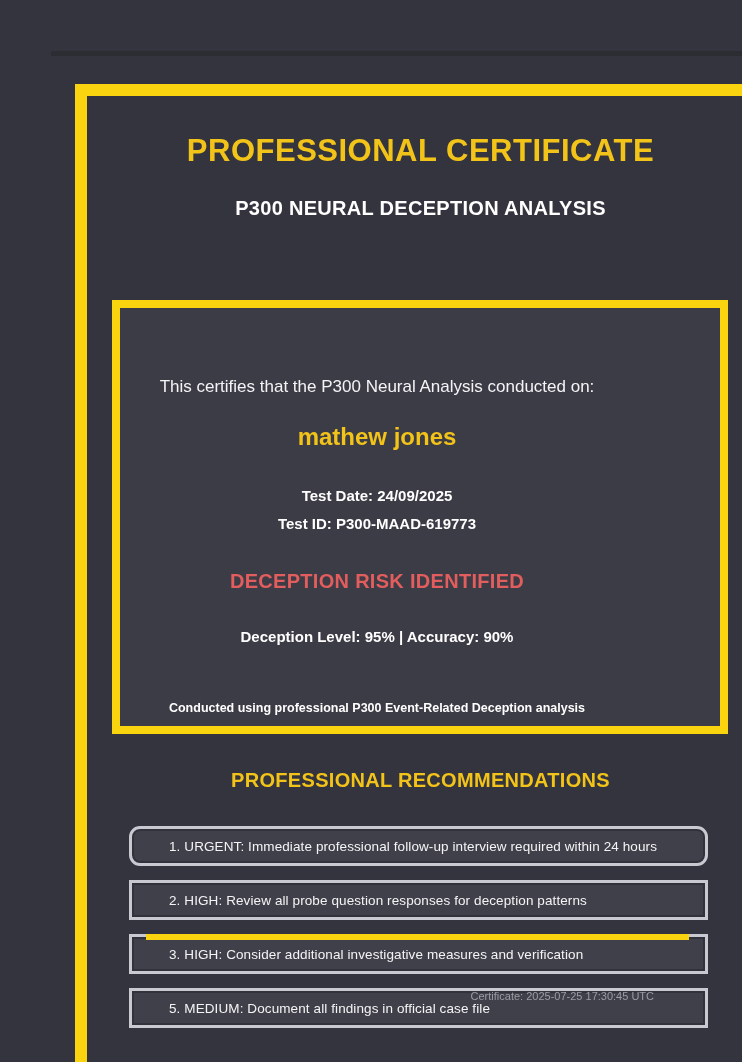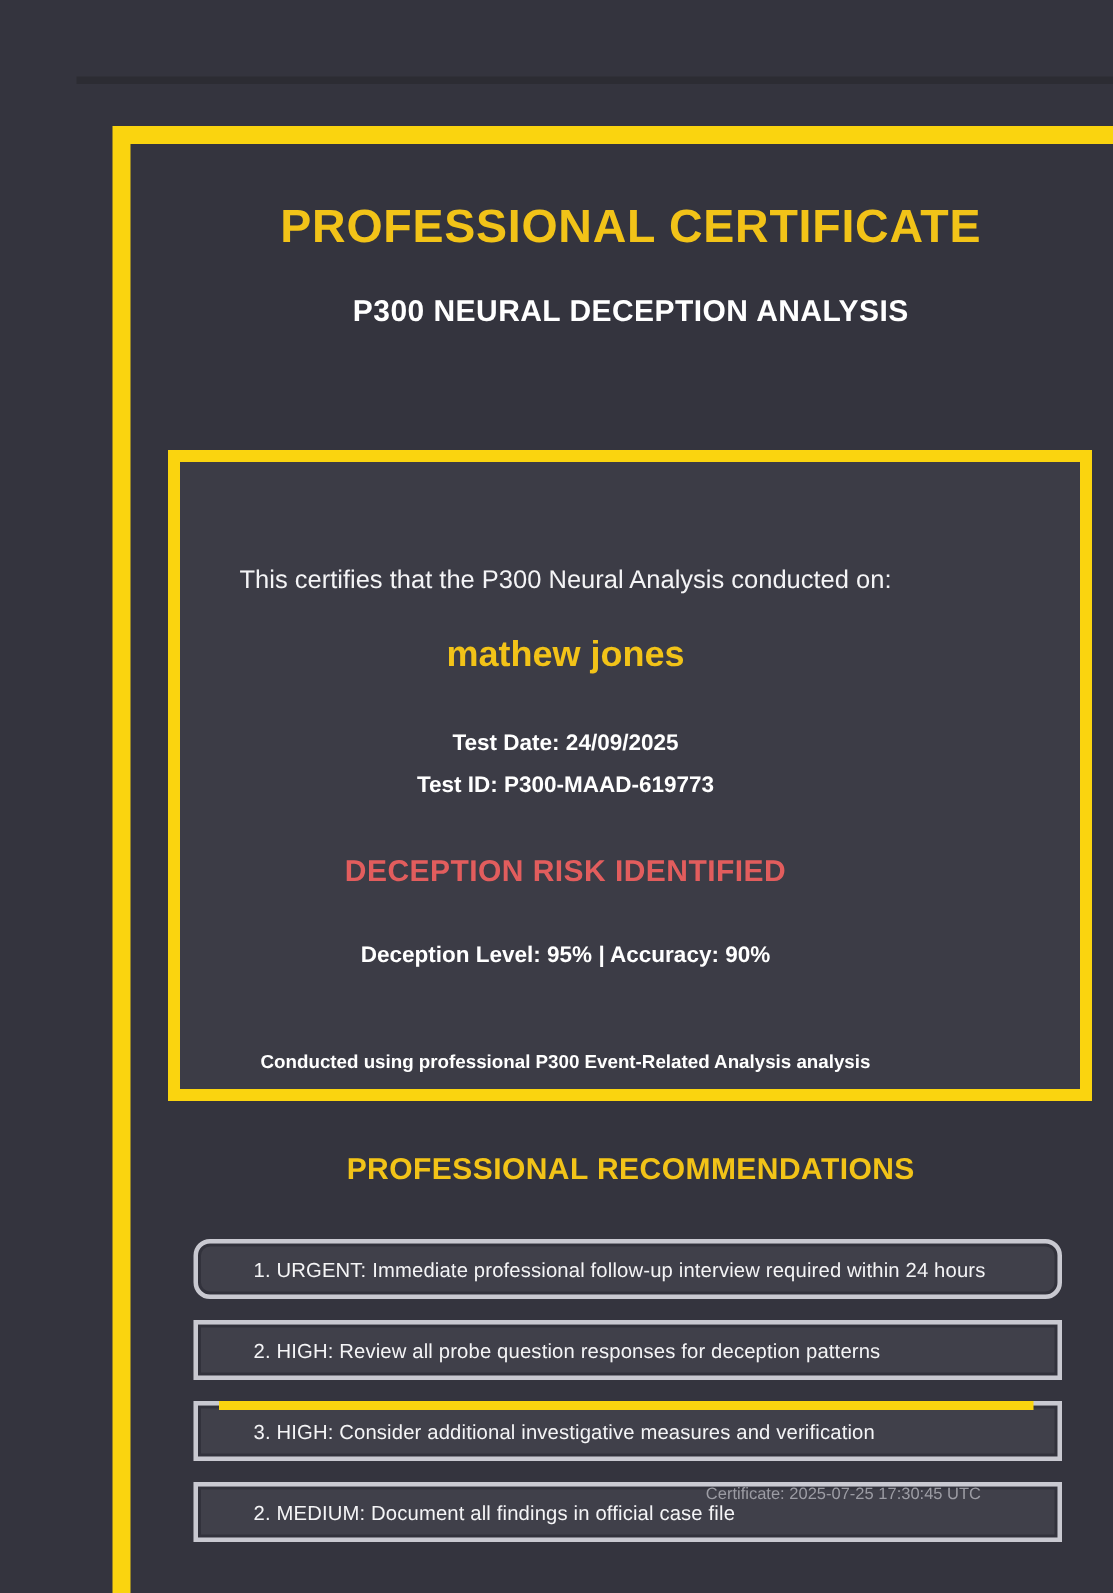--- a/index.html
+++ b/index.html
@@ -107,35 +107,35 @@
 <h1 class="centered title">PROFESSIONAL CERTIFICATE</h1>
 <h2 class="centered subtitle">P300 NEURAL DECEPTION ANALYSIS</h2>
 
 <section class="panel">
   <p class="intro">This certifies that the P300 Neural Analysis conducted on:</p>
   <p class="name">mathew jones</p>
   <p class="test-date">Test Date: 24/09/2025</p>
   <p class="test-id">Test ID: P300-MAAD-619773</p>
   <p class="result">DECEPTION RISK IDENTIFIED</p>
   <p class="metrics">Deception Level: 95% | Accuracy: 90%</p>
-  <p class="method">Conducted using professional P300 Event-Related Analysis analysis</p>
+  <p class="method">Conducted using professional P300 Event-Related Deception analysis</p>
 </section>
 
 <h3 class="centered rec-title">PROFESSIONAL RECOMMENDATIONS</h3>
 
 <div class="rec-box rec-1">
   <span>1. URGENT: Immediate professional follow-up interview required within 24 hours</span>
 </div>
 <div class="rec-box rec-2">
   <span>2. HIGH: Review all probe question responses for deception patterns</span>
 </div>
 <div class="rec-box rec-3">
   <span>3. HIGH: Consider additional investigative measures and verification</span>
 </div>
 <div class="rec-box rec-4">
-  <span>2. MEDIUM: Document all findings in official case file</span>
+  <span>5. MEDIUM: Document all findings in official case file</span>
 </div>
 
 <div class="highlight-strip"></div>
 
 <div class="cert-stamp">Certificate: 2025-07-25 17:30:45 UTC</div>
 
 <div class="page-indicator">Page 3 of 2</div>
 
 </body></html>

